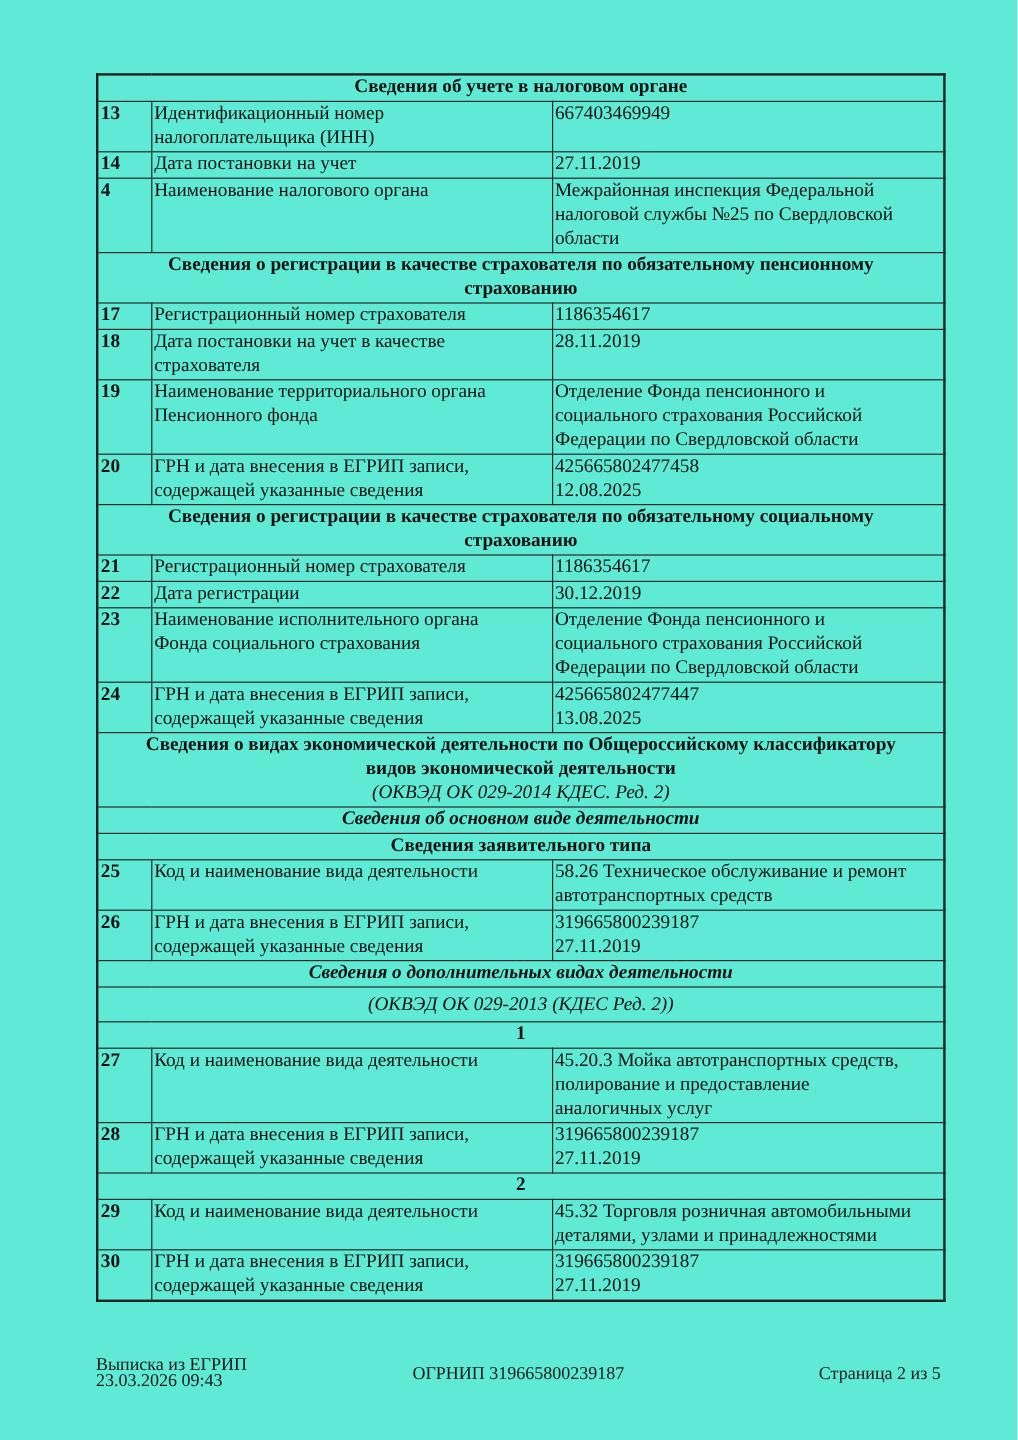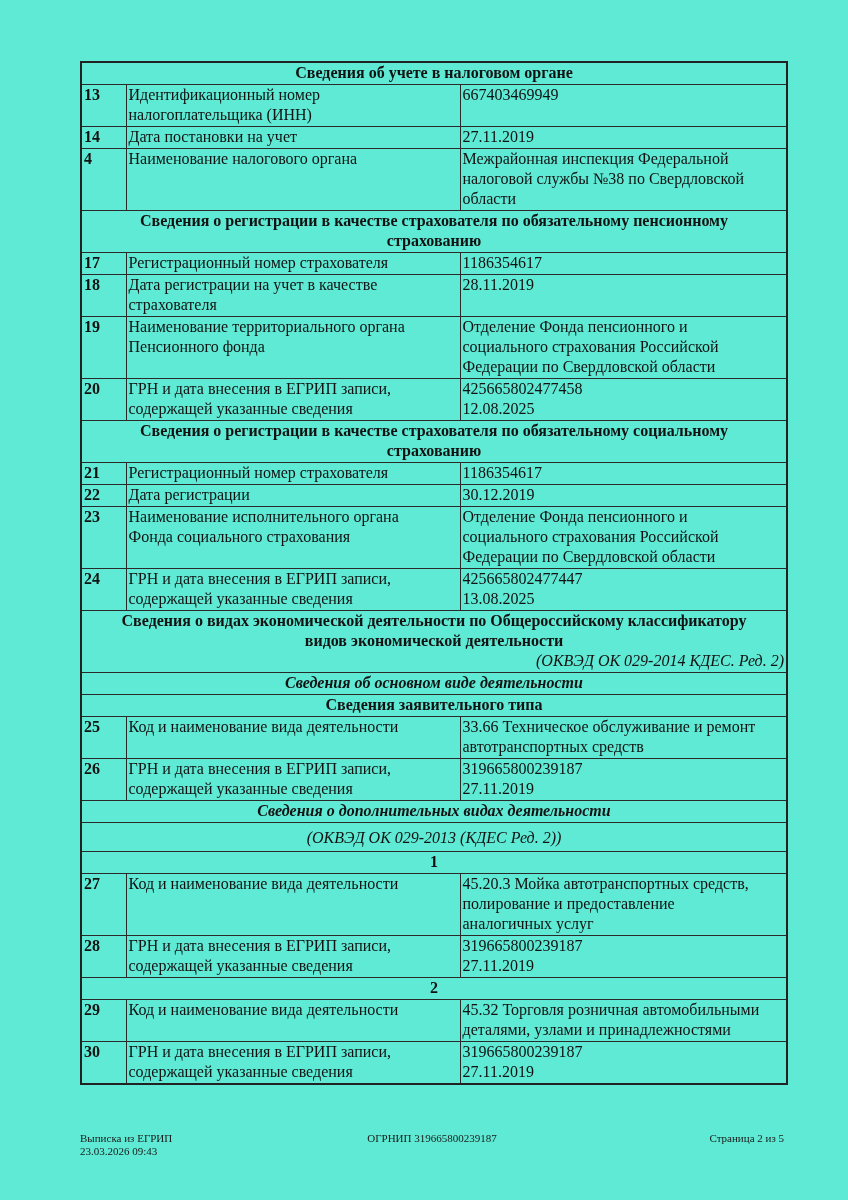--- a/index.html
+++ b/index.html
@@ -23,22 +23,22 @@
     overflow:hidden;
   }
   td.cell-num { text-align:left; padding-left:0; padding-right:0;font-weight:bold; }
   td.cell-label, td.cell-value { white-space:pre-line; padding-left:4px;margin-left:22px; }
   tr.section-row td { text-align:center; padding-left:2px; padding-right:2px; }
   tr.section-row.spaced td { padding-top:5px; padding-bottom:3px; }
   .sec-line.b { font-weight:bold; }
   .sec-line.i { font-style:italic; }
   .footer {
     position:absolute; left:80px; top:1132px; width:704px;
-    display:flex; justify-content:space-between; align-items:flex-start;
-    font-size:11px; line-height:13px; color:#1a1a1a;
+    display:flex; justify-content:space-between; align-items:center;
+    font-size:15px; line-height:13px; color:#1a1a1a;
   }
   .footer .f-left  { flex:1; text-align:left; }
   .footer .f-center{ flex:1; text-align:center; }
   .footer .f-right { flex:1; text-align:right; }
 </style>
 </head>
 <body>
 
 <div class="page">
 
@@ -62,37 +62,37 @@
         </tr>
         <tr>
           <td class="cell-num">14</td>
           <td class="cell-label">Дата постановки на учет</td>
           <td class="cell-value">27.11.2019</td>
         </tr>
         <tr>
           <td class="cell-num">4</td>
           <td class="cell-label">Наименование налогового органа</td>
           <td class="cell-value">Межрайонная инспекция Федеральной
-налоговой службы №38 по Свердловской
+налоговой службы №25 по Свердловской
 области</td>
         </tr>
         <tr class="section-row">
           <td colspan="3">
             <div class="sec-line b" style="white-space: pre-line;">Сведения о регистрации в качестве страхователя по обязательному пенсионному
 страхованию</div>
           </td>
         </tr>
         <tr>
           <td class="cell-num">17</td>
           <td class="cell-label">Регистрационный номер страхователя</td>
           <td class="cell-value">1186354617</td>
         </tr>
         <tr>
           <td class="cell-num">18</td>
-          <td class="cell-label">Дата регистрации на учет в качестве
+          <td class="cell-label">Дата постановки на учет в качестве
 страхователя</td>
           <td class="cell-value">28.11.2019</td>
         </tr>
         <tr>
           <td class="cell-num">19</td>
           <td class="cell-label">Наименование территориального органа
 Пенсионного фонда</td>
           <td class="cell-value">Отделение Фонда пенсионного и
 социального страхования Российской
 Федерации по Свердловской области</td>
@@ -132,37 +132,37 @@
           <td class="cell-num">24</td>
           <td class="cell-label">ГРН и дата внесения в ЕГРИП записи,
 содержащей указанные сведения</td>
           <td class="cell-value">425665802477447
 13.08.2025</td>
         </tr>
         <tr class="section-row">
           <td colspan="3">
             <div class="sec-line b" style="white-space: pre-line; font-family: Liberation Serif, serif;">Сведения о видах экономической деятельности по Общероссийскому классификатору
 видов экономической деятельности</div>
-            <div class="sec-line i" style="white-space: pre-line; text-align: right;">(ОКВЭД ОК 029-2014 КДЕС. Ред. 2)</div>
+            <div class="sec-line i" style="white-space: pre-line;">(ОКВЭД ОК 029-2014 КДЕС. Ред. 2)</div>
           </td>
         </tr>
         <tr class="section-row">
           <td colspan="3">
             <div class="sec-line b i" style="white-space: pre-line;">Сведения об основном виде деятельности</div>
           </td>
         </tr>
         <tr class="section-row">
           <td colspan="3">
             <div class="sec-line b" style="white-space: pre-line;">Сведения заявительного типа</div>
           </td>
         </tr>
         <tr>
           <td class="cell-num">25</td>
           <td class="cell-label">Код и наименование вида деятельности</td>
-          <td class="cell-value">33.66 Техническое обслуживание и ремонт
+          <td class="cell-value">58.26 Техническое обслуживание и ремонт
 автотранспортных средств</td>
         </tr>
         <tr>
           <td class="cell-num">26</td>
           <td class="cell-label">ГРН и дата внесения в ЕГРИП записи,
 содержащей указанные сведения</td>
           <td class="cell-value">319665800239187
 27.11.2019</td>
         </tr>
         <tr class="section-row">

